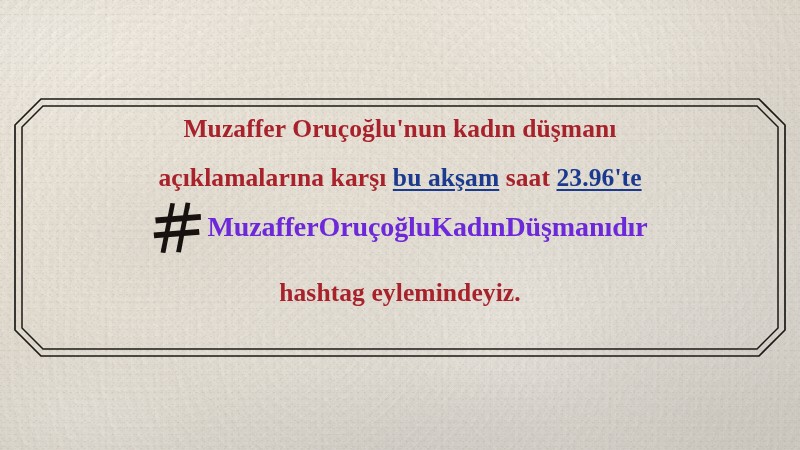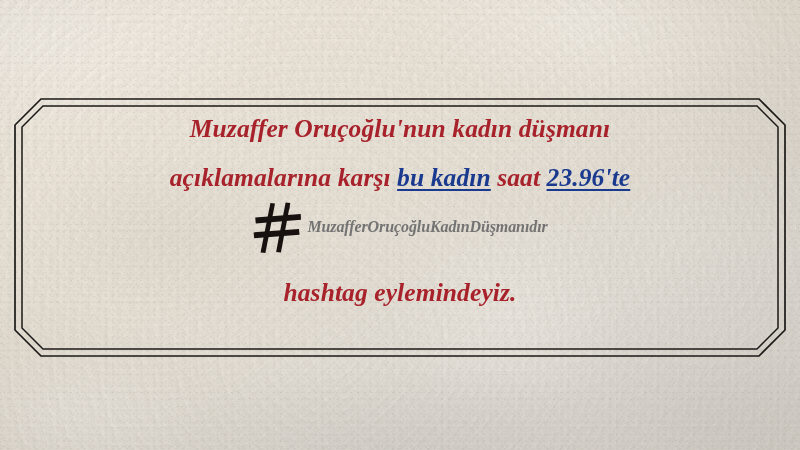--- a/index.html
+++ b/index.html
@@ -96,21 +96,20 @@
     position: absolute;
     left: 22px;
     top: 106px;
     width: 756px;
     height: 209px;
     display: flex;
     flex-direction: column;
     align-items: center;
     justify-content: center;
     text-align: center;
-    font-style: italic;
   }
 
   .line {
     width: 100%;
     font-weight: bold;
     letter-spacing: 0.1px;
     white-space: nowrap;
   }
 
   .line-1 {
@@ -145,23 +144,23 @@
 
   .hash-glyph {
     width: 52px;
     height: 54px;
     flex: 0 0 auto;
     margin-top: 2px;
     margin-right: 1px;
   }
 
   .hash-text {
-    font-size: 16px;
-    line-height: 30px;
-    color: #737373;
+    font-size: 28px;
+    line-height: 30px;
+    color: #6d28d9;
     font-weight: bold;
     letter-spacing: -0.1px;
     white-space: nowrap;
   }
 
   .line-4 {
     font-size: 25.5px;
     line-height: 30px;
     color: #a8222b;
     margin-top: 18px;
@@ -183,21 +182,21 @@
     <polygon points="41,99 759,99 785,125 785,330 759,356 41,356 15,330 15,125" fill="none" stroke="#1c1a17" stroke-width="1.7"></polygon>
 
     <polygon points="43,106 757,106 778,127 778,328 757,349 43,349 22,328 22,127" fill="none" stroke="#1c1a17" stroke-width="1.5"></polygon>
   </svg>
 
   <div class="content">
 
     <div class="line line-1">Muzaffer Oruçoğlu'nun kadın düşmanı</div>
 
     <div class="line line-2">
-      <span>açıklamalarına karşı </span><span class="blue">bu kadın</span><span> saat </span><span class="blue">23.96'te</span>
+      <span>açıklamalarına karşı </span><span class="blue">bu akşam</span><span> saat </span><span class="blue">23.96'te</span>
     </div>
 
     <div class="line line-3">
 
       <svg class="hash-glyph" viewBox="0 0 52 54">
         <g fill="#17120f">
 
           <path d="M18.4 2.0 L23.0 2.4 L13.4 52.0 L8.6 51.4 Z"></path>
 
           <path d="M33.6 1.6 L38.3 2.1 L28.9 51.6 L24.1 51.0 Z"></path>

